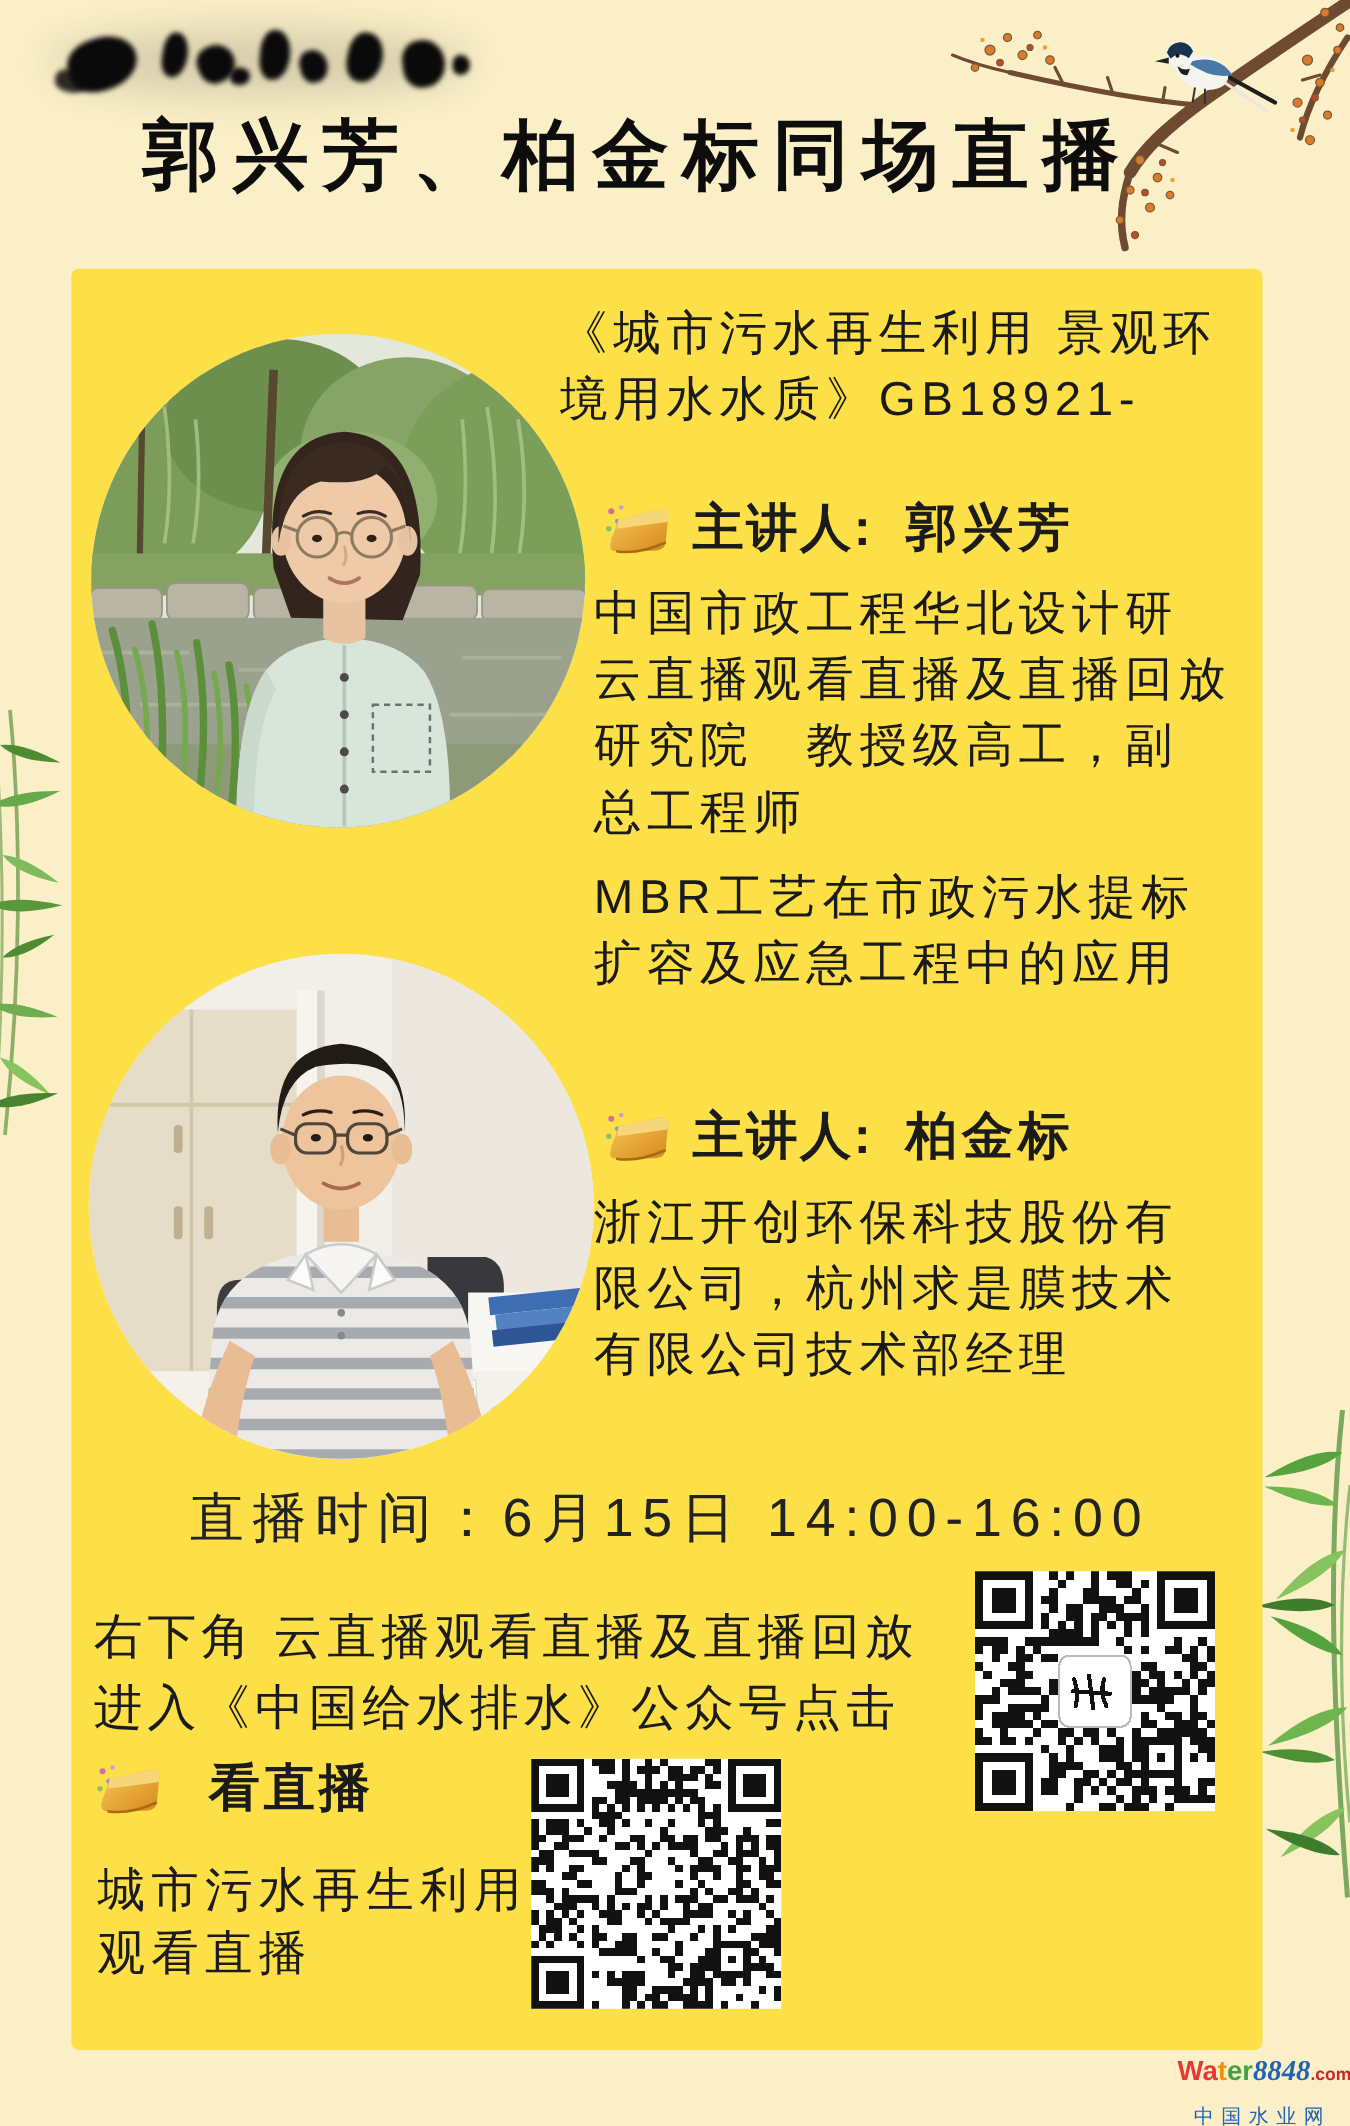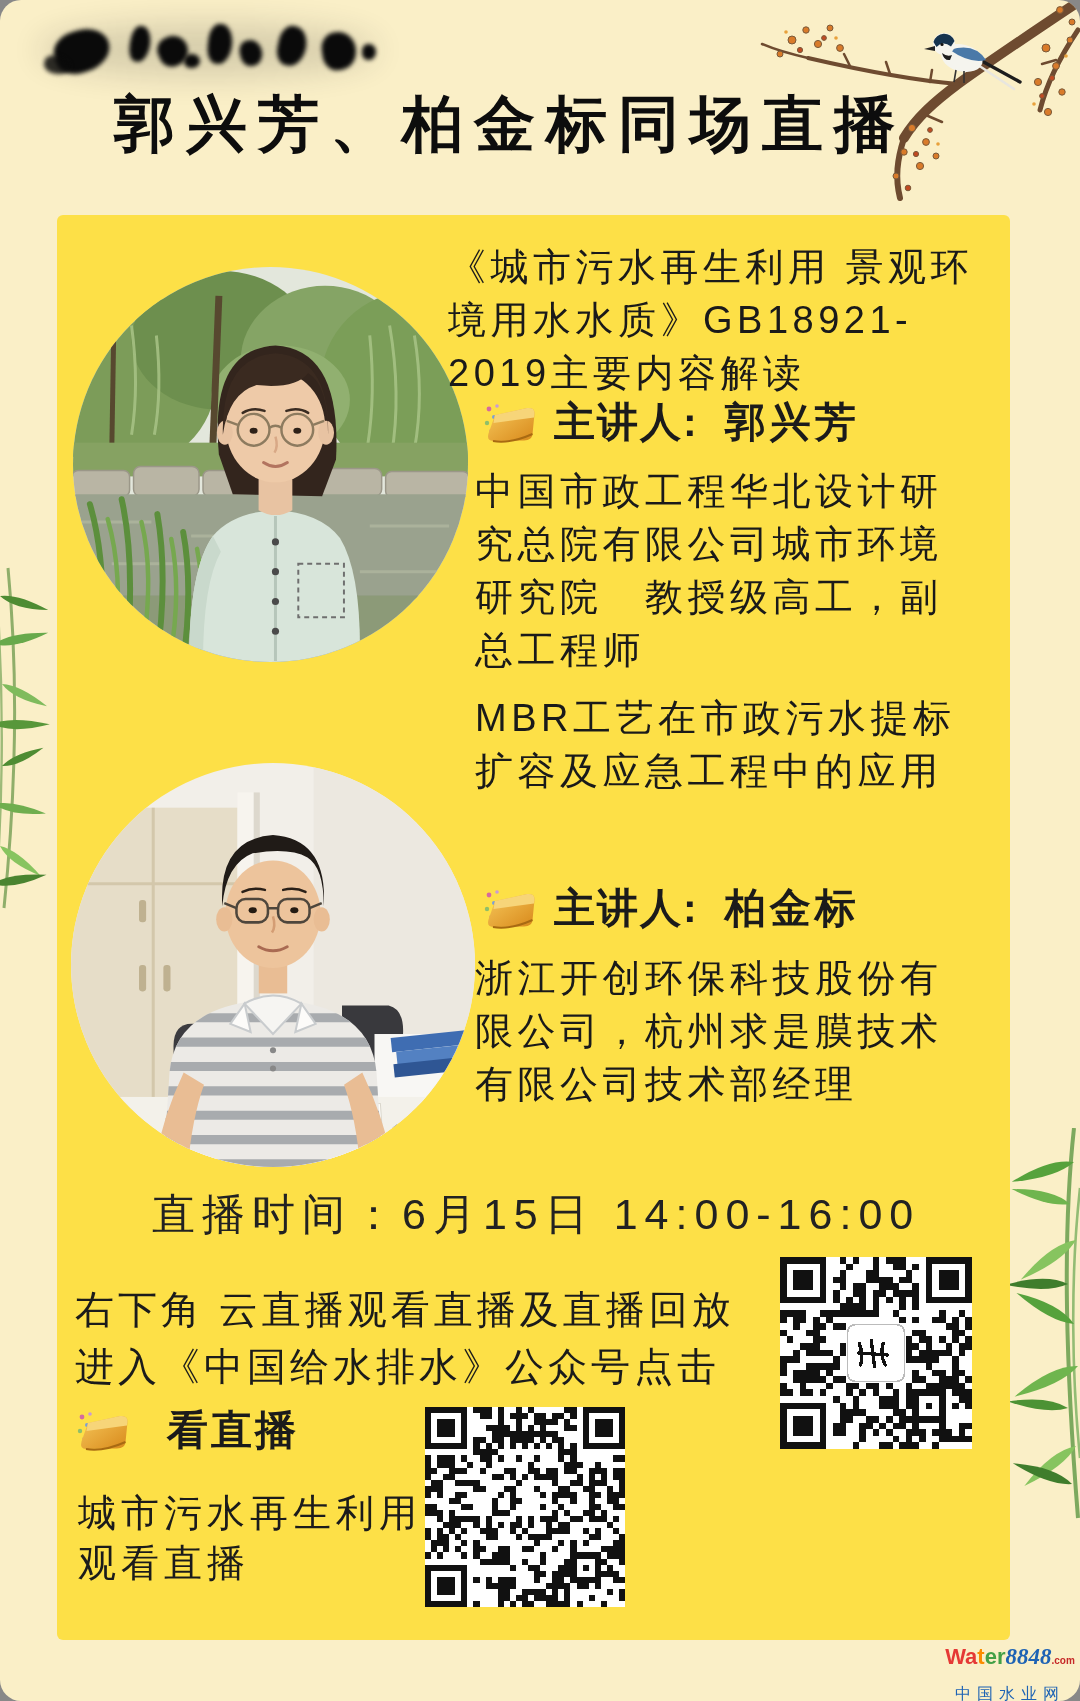--- a/index.html
+++ b/index.html
@@ -1,20 +1,20 @@
 <!DOCTYPE html>
 <html><head>
 <meta charset="utf-8">
 <style>
   html,body{margin:0;padding:0;background:#888;}
   #poster{
     position:relative;width:1080px;height:1701px;overflow:hidden;
     background:#FAEFC7;
     font-family:"Liberation Sans","DejaVu Sans",sans-serif;
-    color:#1b1b1b;margin:0 auto;border-radius:21px;
+    color:#1b1b1b;margin:0 auto;
   }
   
   .ink{position:absolute;left:38px;top:14px;width:350px;height:74px;}
   .ink .haze{position:absolute;left:0;top:10px;width:340px;height:52px;background:#222;border-radius:50%;filter:blur(16px);opacity:.16;}
   .ink .blob{position:absolute;background:#0a0a0a;border-radius:46% 54% 55% 45%;filter:blur(2.2px);}
   
   .title{
     position:absolute;left:0;top:84px;width:1020px;text-align:center;margin:0;
     font-family:"Liberation Serif","DejaVu Serif",serif;
     font-weight:900;font-size:61px;letter-spacing:11px;color:#0d0d0d;
@@ -48,21 +48,21 @@
   .qr{position:absolute;background:#fff;}
   .qr-right{left:723px;top:1042px;width:192px;height:192px;}
   .qr-center{left:368px;top:1192px;width:200px;height:200px;}
   
   .water-logo{position:absolute;left:942px;top:1645px;width:136px;text-align:center;line-height:1.05;}
   .brand{white-space:nowrap;font-weight:800;font-size:22px;font-family:"Liberation Sans",sans-serif;}
   .lw-red{color:#E53935;}
   .lw-orange{color:#FB8C00;}
   .lw-green{color:#43A047;}
   .lnum{color:#1E63B4;font-family:"Liberation Serif","DejaVu Serif",serif;font-style:italic;font-weight:700;font-size:23px;}
-  .lcom{color:#C62828;font-size:10px;font-weight:700;}
+  .lcom{color:#C62828;font-size:14px;font-weight:700;}
   .tagline{color:#1E63B4;font-size:16px;font-weight:400;letter-spacing:6px;margin-top:17px;white-space:nowrap;}
   .hidden-defs{position:absolute;width:0;height:0;overflow:hidden;}
 </style>
 </head>
 <body>
 
 <svg class="hidden-defs" aria-hidden="true">
   <defs>
     <linearGradient id="gold" x1="0" y1="0" x2="1" y2="1">
       <stop offset="0" stop-color="#F6C75A"></stop>
@@ -279,34 +279,33 @@
           </g>
           <path d="M205 172 q 3 10 -1 16" stroke="#D8A886" stroke-width="2.5" fill="none"></path>
           <path d="M193 198 q 12 8 24 0" stroke="#B2745F" stroke-width="3" fill="none" stroke-linecap="round"></path>
         </g>
       </svg>
     </div>
 
     <div class="topic topic1">
       <div>《城市污水再生利用 景观环</div>
       <div>境用水水质》GB18921-</div>
-      <div>2019主要内容解读</div>
     </div>
 
     <div class="presenter presenter1">
       <svg class="fi" viewBox="0 0 56 46">
           <use href="#gfold"></use>
         </svg>
       <span class="p-label">主讲人:</span>
       <span class="p-name">郭兴芳</span>
     </div>
 
     <div class="bio bio1">
       <div>中国市政工程华北设计研</div>
-      <div>究总院有限公司城市环境</div>
+      <div>云直播观看直播及直播回放</div>
       <div>研究院　教授级高工，副</div>
       <div>总工程师</div>
     </div>
 
     <div class="topic topic2">
       <div>MBR工艺在市政污水提标</div>
       <div>扩容及应急工程中的应用</div>
     </div>
 
     <div class="presenter presenter2">

